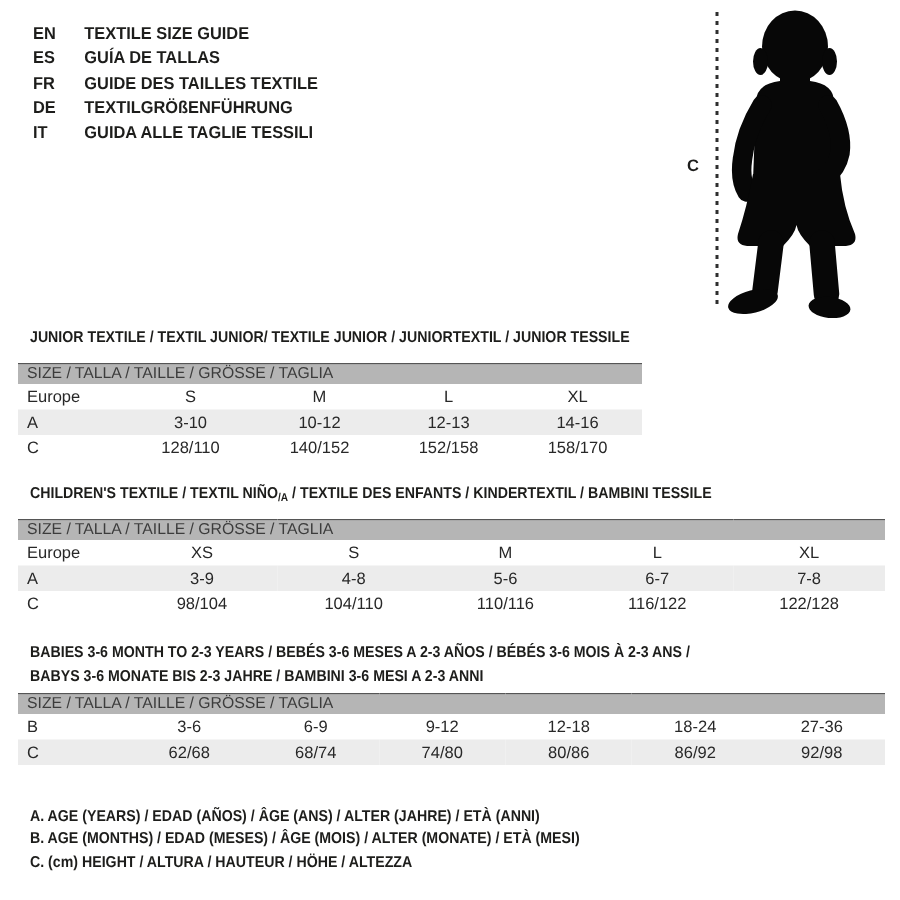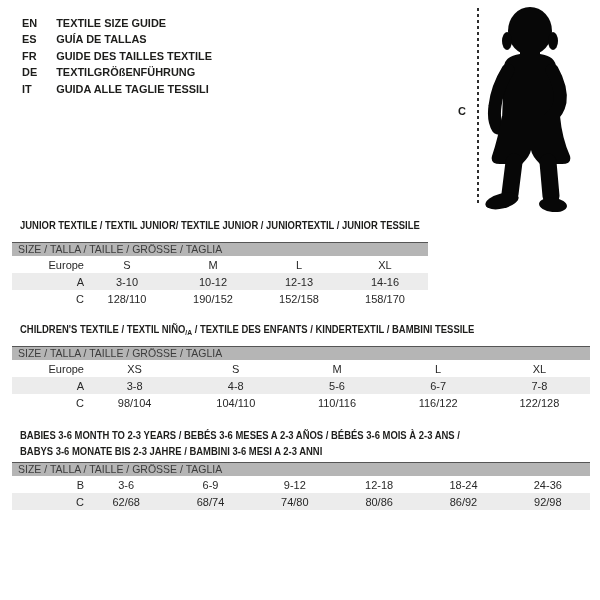--- a/index.html
+++ b/index.html
@@ -27,21 +27,21 @@
     letter-spacing:0; color:#1d1d1b; line-height:16px; }
   .sub { font-size:7.5px; vertical-align:-2px; }
 
   
   table.size-table { position:absolute; left:12px; border-collapse:collapse;
     table-layout:fixed; }
   td { font-size:11px; color:#282828; }
   tr.bar td { background:#b5b5b5; border-top:1px solid #555555; color:#3c3c3c;
     font-size:10.5px; padding:0 12px 1px 6px; height:13px; white-space:nowrap; overflow:hidden; }
   tr.data td { height:17px; text-align:center; }
-  tr.data td.lab { text-align:right; padding-left:6px; }
+  tr.data td.lab { text-align:left; padding-left:6px; }
   tr.alt td { background:#ececec; }
   col.label-col { width:72px; }
 
   
   .footnotes { position:absolute; left:20px; top:537px; }
   .foot-line { font-size:10.5px; font-weight:bold; line-height:15.4px; white-space:nowrap;
     transform:scaleX(0.9); transform-origin:left center; }
 </style>
 </head>
 <body>
@@ -112,21 +112,21 @@
     <tr class="data alt">
       <td class="lab">A</td>
       <td>3-10</td>
       <td>10-12</td>
       <td>12-13</td>
       <td>14-16</td>
     </tr>
     <tr class="data">
       <td class="lab">C</td>
       <td>128/110</td>
-      <td>190/152</td>
+      <td>140/152</td>
       <td>152/158</td>
       <td>158/170</td>
     </tr>
   </tbody>
     </table>
 
   <div class="sec-title" style="top:321px;">
     <span>CHILDREN'S TEXTILE / TEXTIL NIÑO</span><span class="sub">/A</span><span> / TEXTILE DES ENFANTS / KINDERTEXTIL / BAMBINI TESSILE</span>
   </div>
   <table class="size-table" style="top:346px; width:578px;">
@@ -145,21 +145,21 @@
     <tr class="data">
       <td class="lab">Europe</td>
       <td>XS</td>
       <td>S</td>
       <td>M</td>
       <td>L</td>
       <td>XL</td>
     </tr>
     <tr class="data alt">
       <td class="lab">A</td>
-      <td>3-8</td>
+      <td>3-9</td>
       <td>4-8</td>
       <td>5-6</td>
       <td>6-7</td>
       <td>7-8</td>
     </tr>
     <tr class="data">
       <td class="lab">C</td>
       <td>98/104</td>
       <td>104/110</td>
       <td>110/116</td>
@@ -187,28 +187,33 @@
         <tr class="bar">
       <td colspan="7">SIZE / TALLA / TAILLE / GRÖSSE / TAGLIA</td>
     </tr>
     <tr class="data">
       <td class="lab">B</td>
       <td>3-6</td>
       <td>6-9</td>
       <td>9-12</td>
       <td>12-18</td>
       <td>18-24</td>
-      <td>24-36</td>
+      <td>27-36</td>
     </tr>
     <tr class="data alt">
       <td class="lab">C</td>
       <td>62/68</td>
       <td>68/74</td>
       <td>74/80</td>
       <td>80/86</td>
       <td>86/92</td>
       <td>92/98</td>
     </tr>
   </tbody>
     </table>
 
+  <div class="footnotes">
+    <div class="foot-line">A. AGE (YEARS) / EDAD (AÑOS) / ÂGE (ANS) / ALTER (JAHRE) / ETÀ (ANNI)</div>
+    <div class="foot-line">B. AGE (MONTHS) / EDAD (MESES) / ÂGE (MOIS) / ALTER (MONATE) / ETÀ (MESI)</div>
+    <div class="foot-line">C. (cm) HEIGHT / ALTURA / HAUTEUR / HÖHE / ALTEZZA</div>
+  </div>
 
 </div>
 
 </body></html>

